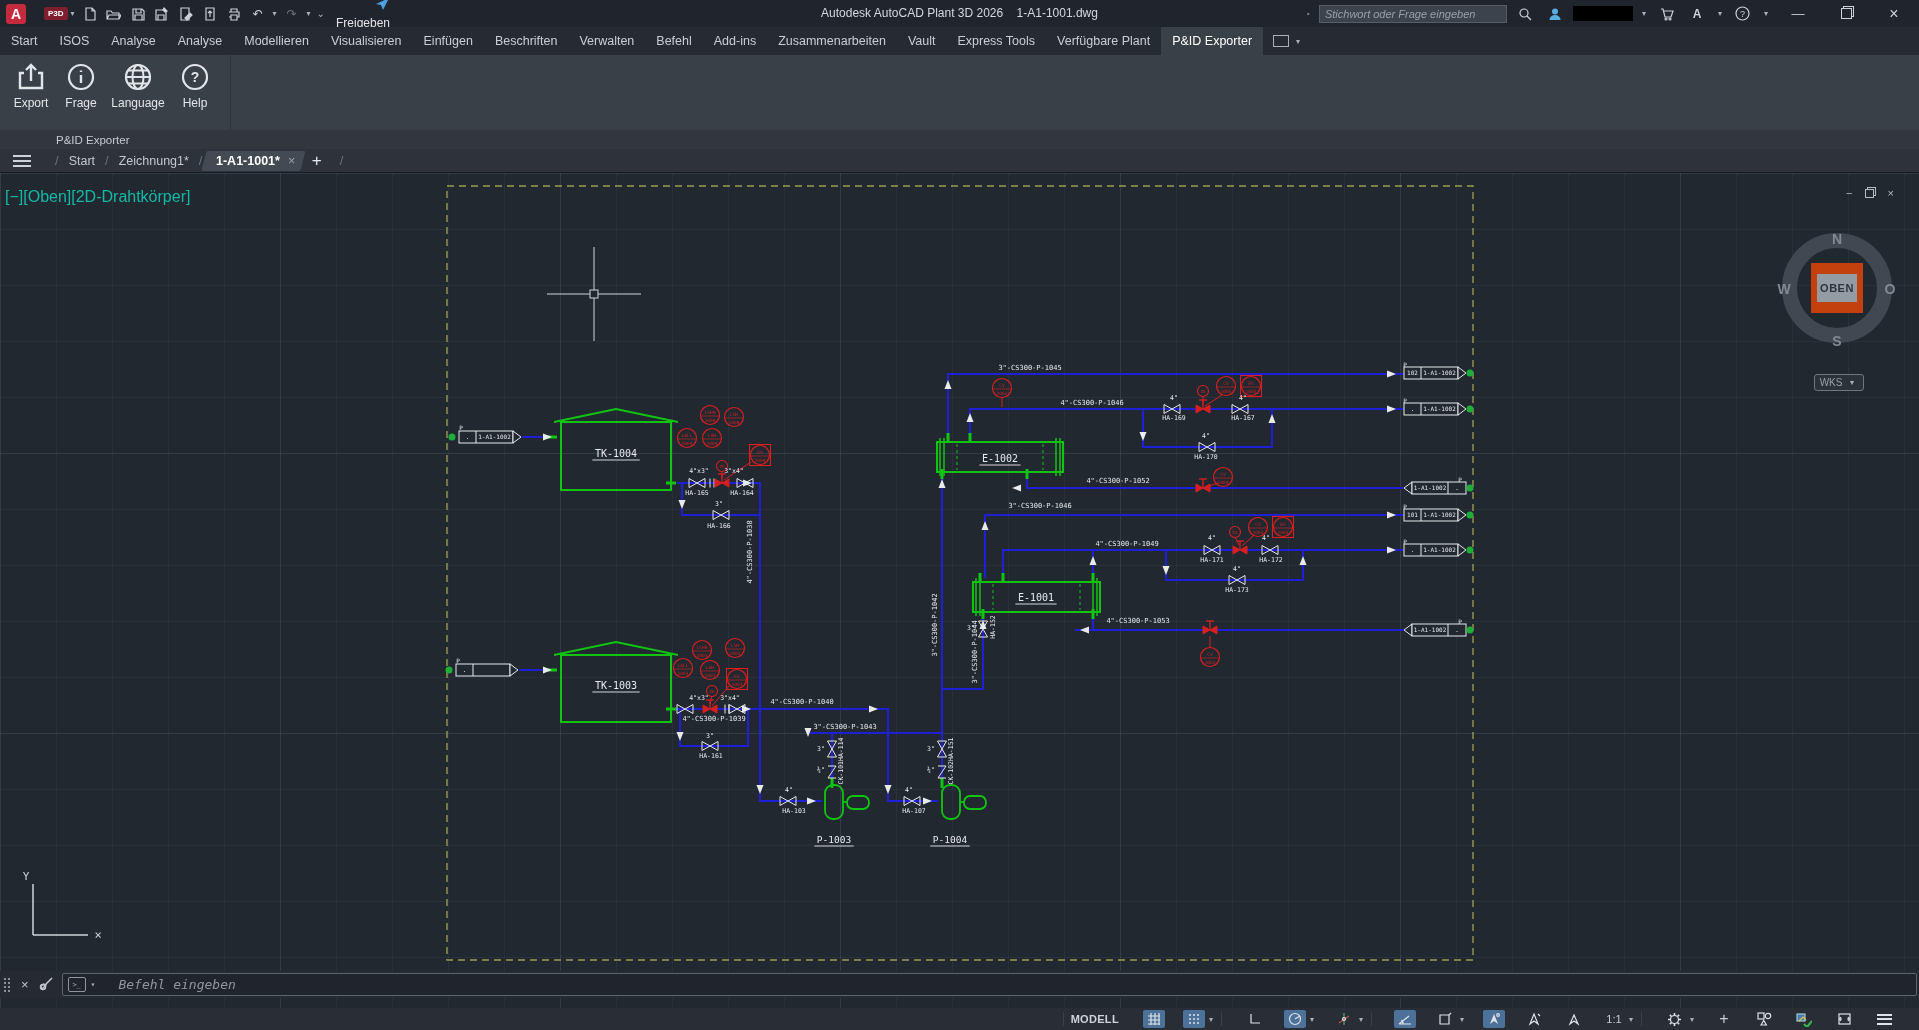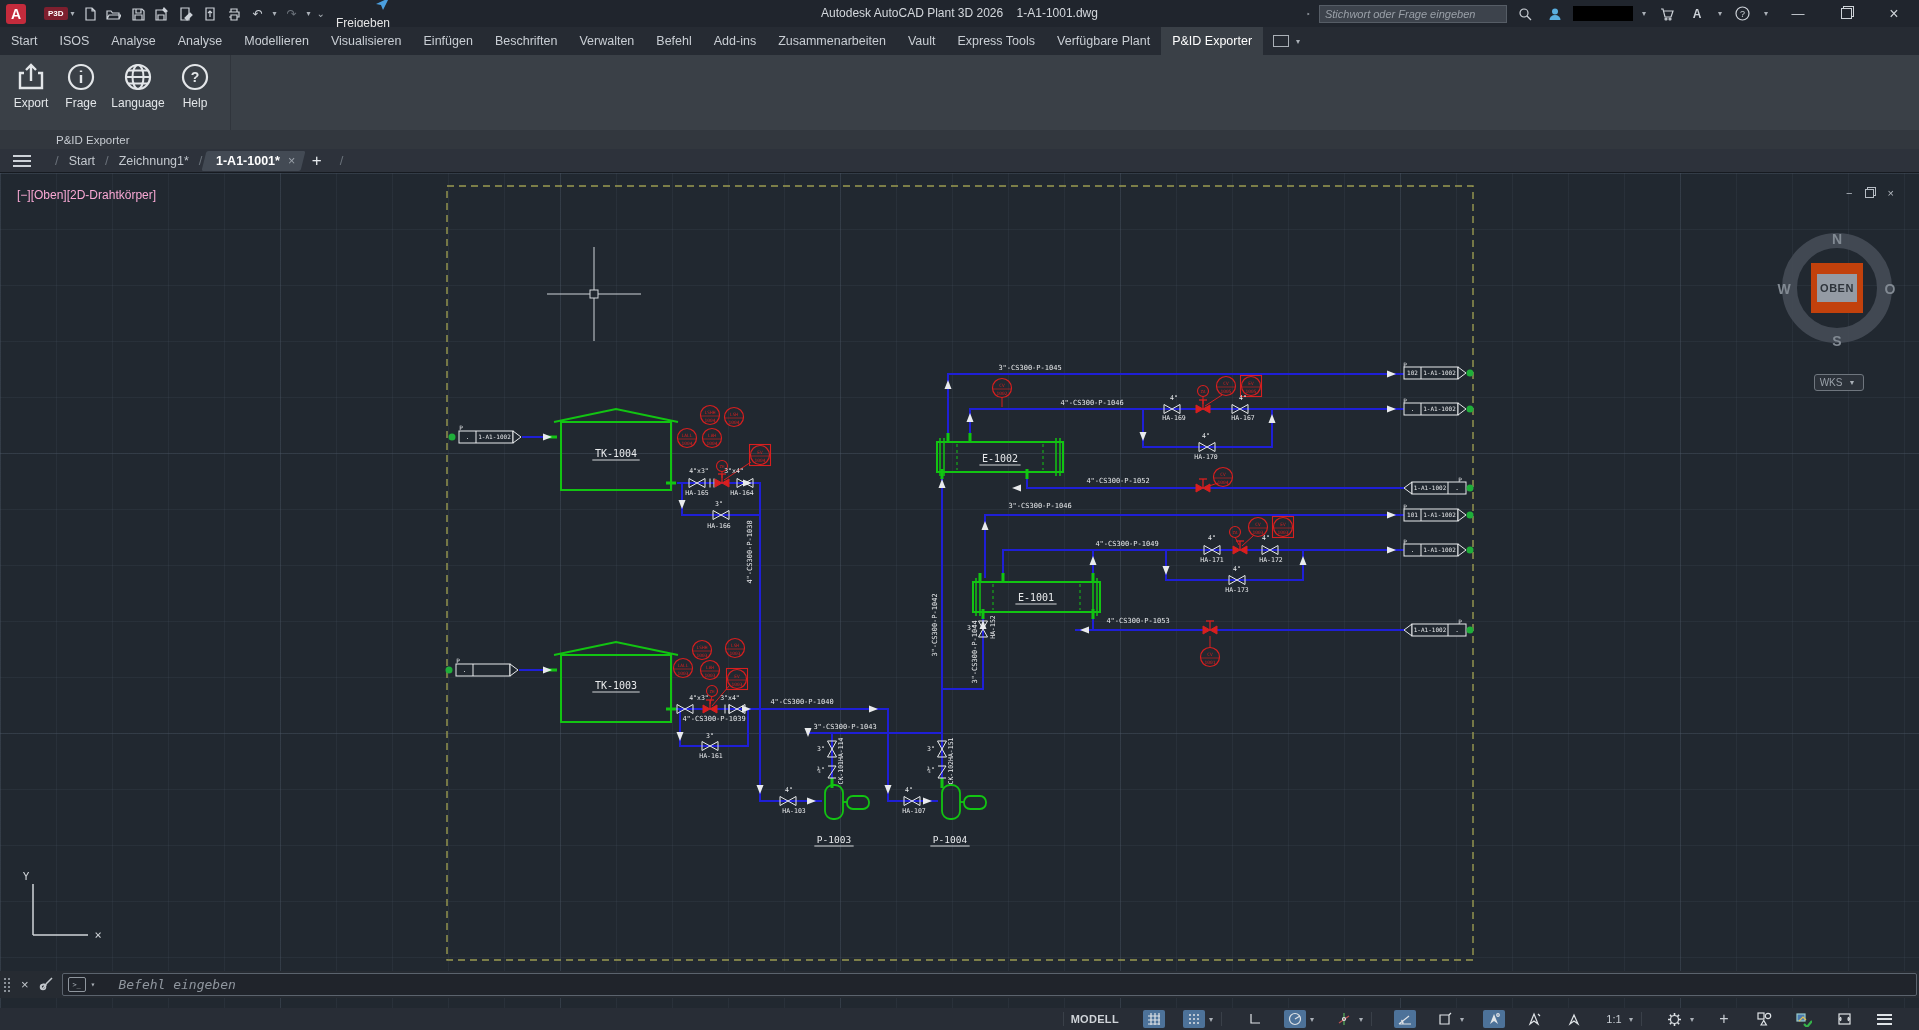--- a/index.html
+++ b/index.html
@@ -49,21 +49,21 @@
   .plus{color:#e8ebee;font-size:17px;margin:0 8px;}
   
   #canvas{top:172px;height:858px;background-color:#212830;
     background-image:
       linear-gradient(rgba(90,104,120,.13) 1px, transparent 1px),
       linear-gradient(90deg, rgba(90,104,120,.13) 1px, transparent 1px),
       linear-gradient(rgba(90,104,120,.22) 1px, transparent 1px),
       linear-gradient(90deg, rgba(90,104,120,.22) 1px, transparent 1px);
     background-size:56px 56px,56px 56px,280px 280px,280px 280px;border-top:1px solid #161a20;}
   #pid{position:absolute;left:0;top:0;width:1919px;height:1030px;pointer-events:none;}
-  #vp-label{position:absolute;left:5px;top:188px;color:#f9a8d4;font-size:12px;margin-left:12px;}
+  #vp-label{position:absolute;left:5px;top:188px;color:#14b8a6;font-size:16px;}
   #vp-ctrl{position:absolute;left:1846px;top:187px;display:flex;gap:13px;align-items:center;color:#b6bcc3;font-size:11px;}
   .vp-rest{width:7px;height:7px;border:1px solid #b6bcc3;box-shadow:2px -2px 0 -1px #212830,2px -2px 0 0 #b6bcc3;}
   
   #viewcube{position:absolute;left:1782px;top:233px;width:110px;height:110px;}
   #vc-ring{position:absolute;left:0;top:0;width:80px;height:80px;border:15px solid rgba(70,78,88,.85);border-radius:50%;}
   .vc-l{position:absolute;color:#828a93;font-weight:bold;font-size:14px;transform:translate(-50%,-50%);}
   #vc-face{position:absolute;left:29px;top:30px;width:52px;height:50px;background:#c2410c;display:flex;align-items:center;justify-content:center;}
   #vc-face-in{background:#949ba4;padding:8px 3px;font-size:11px;font-weight:bold;color:#2e343b;letter-spacing:.5px;}
   #wcs{position:absolute;left:1814px;top:374px;width:48px;height:15px;background:#2c323a;border:1px solid #6f767e;border-radius:3px;
        display:flex;align-items:center;justify-content:center;gap:3px;color:#9aa1a9;font-size:10px;}

